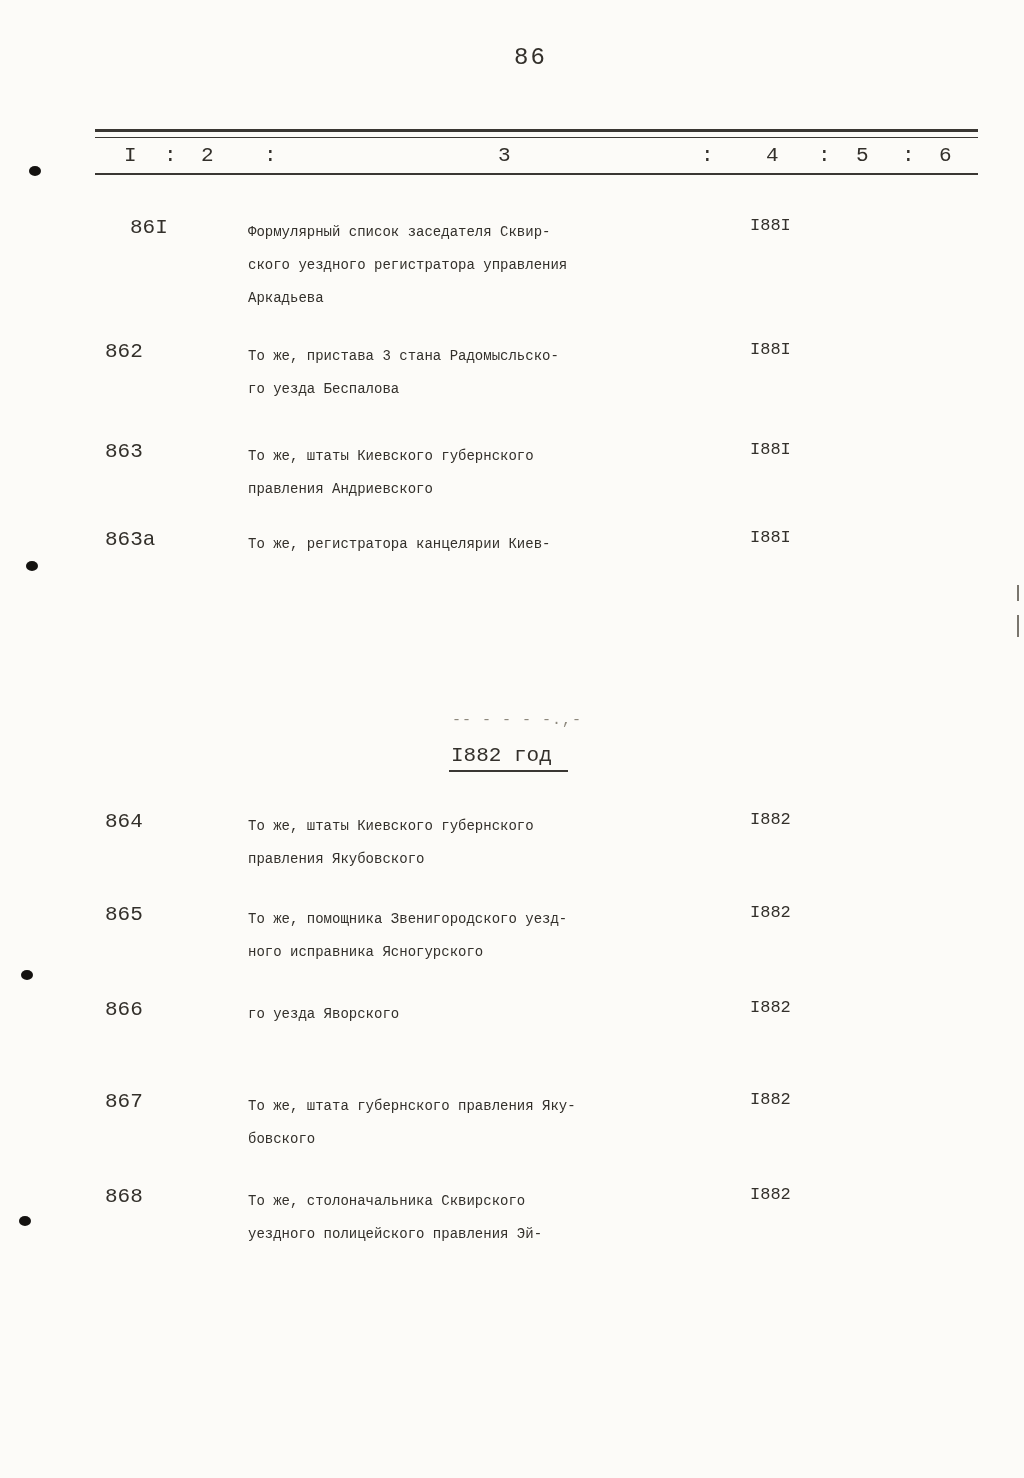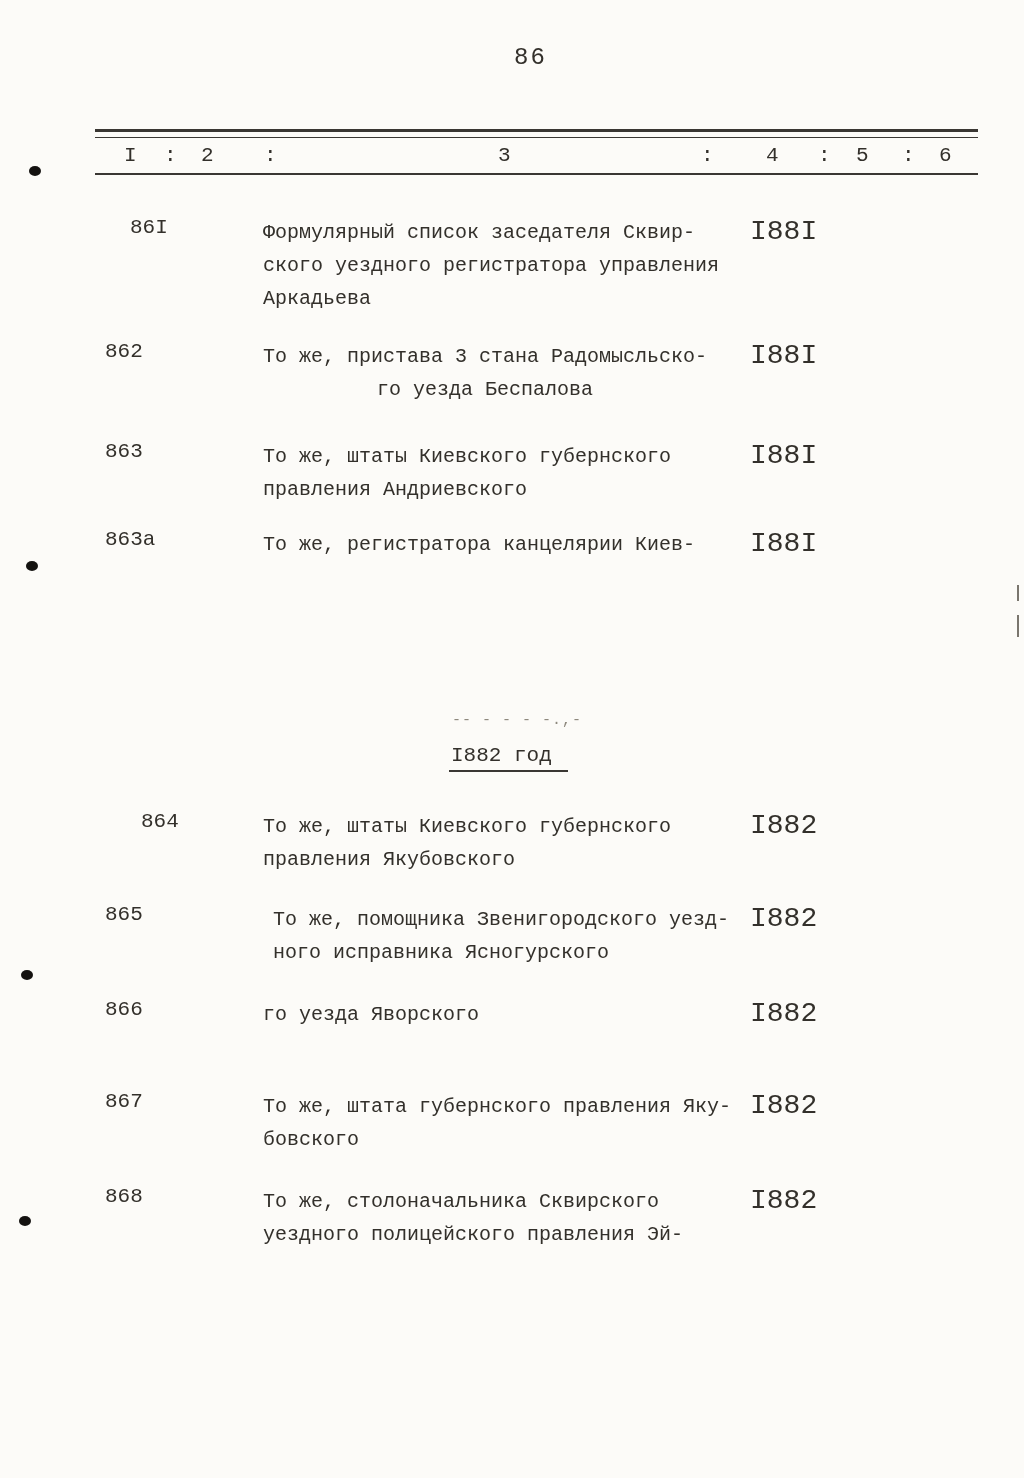--- a/index.html
+++ b/index.html
@@ -10,23 +10,23 @@
     background:#fcfbf8;
     overflow:hidden;
     font-family:"Liberation Mono","DejaVu Sans Mono",monospace;
     color:#33302b;
   }
   .abs{position:absolute;white-space:pre;}
   .page-number{font-size:24px;letter-spacing:2px;}
   .rule{position:absolute;background:#3a3733;}
   .hdr-cell{font-size:21px;}
   .entry-num{position:absolute;left:105px;font-size:21px;}
-  .entry-desc{position:absolute;left:263px;font-size:20px;line-height:33px;}
+  .entry-desc{position:absolute;left:248px;font-size:14px;line-height:33px;}
   .entry-desc .line{white-space:pre;}
-  .entry-year{position:absolute;left:750px;font-size:28px;}
+  .entry-year{position:absolute;left:750px;font-size:17px;}
   .section-title{
     position:absolute;left:433px;top:744px;
     font-size:21px;
     padding:0 16px 3px 2px;
     border-bottom:2px solid #3a3733;
     margin-left:16px;
   }
   .dashes{position:absolute;left:452px;top:712px;font-size:15px;color:#8d887d;letter-spacing:1px;}
   .dot{position:absolute;width:12px;height:10px;border-radius:50%;background:#141210;}
   .edge-mark{position:absolute;left:1017px;width:2px;background:#7a766e;}
@@ -62,21 +62,21 @@
     <div class="entry-desc" style="top:216px;">
       <div class="line">Формулярный список заседателя Сквир-</div>
       <div class="line">ского уездного регистратора управления</div>
       <div class="line">Аркадьева</div>
     </div>
     <div class="entry-year" style="top:216px;">I88I</div>
   </div>
 
   <div>
     <div class="entry-num" style="top:340px;">862</div>
-    <div class="entry-desc" style="top:340px;text-align:center;">
+    <div class="entry-desc" style="top:340px;">
       <div class="line">То же, пристава 3 стана Радомысльско-</div>
       <div class="line">го уезда Беспалова</div>
     </div>
     <div class="entry-year" style="top:340px;">I88I</div>
   </div>
 
   <div>
     <div class="entry-num" style="top:440px;">863</div>
     <div class="entry-desc" style="top:440px;">
       <div class="line">То же, штаты Киевского губернского</div>
@@ -90,31 +90,31 @@
     <div class="entry-desc" style="top:528px;">
       <div class="line">То же, регистратора канцелярии Киев-</div>
     </div>
     <div class="entry-year" style="top:528px;">I88I</div>
   </div>
 
   <div class="dashes">-- - - - -.,-</div>
   <div class="section-title">I882 год</div>
 
   <div>
-    <div class="entry-num" style="top:810px;margin-left:36px;">864</div>
+    <div class="entry-num" style="top:810px;">864</div>
     <div class="entry-desc" style="top:810px;">
       <div class="line">То же, штаты Киевского губернского</div>
       <div class="line">правления Якубовского</div>
     </div>
     <div class="entry-year" style="top:810px;">I882</div>
   </div>
 
   <div>
     <div class="entry-num" style="top:903px;">865</div>
-    <div class="entry-desc" style="top:903px;margin-left:10px;">
+    <div class="entry-desc" style="top:903px;">
       <div class="line">То же, помощника Звенигородского уезд-</div>
       <div class="line">ного исправника Ясногурского</div>
     </div>
     <div class="entry-year" style="top:903px;">I882</div>
   </div>
 
   <div>
     <div class="entry-num" style="top:998px;">866</div>
     <div class="entry-desc" style="top:998px;">
       <div class="line">го уезда Яворского</div>

